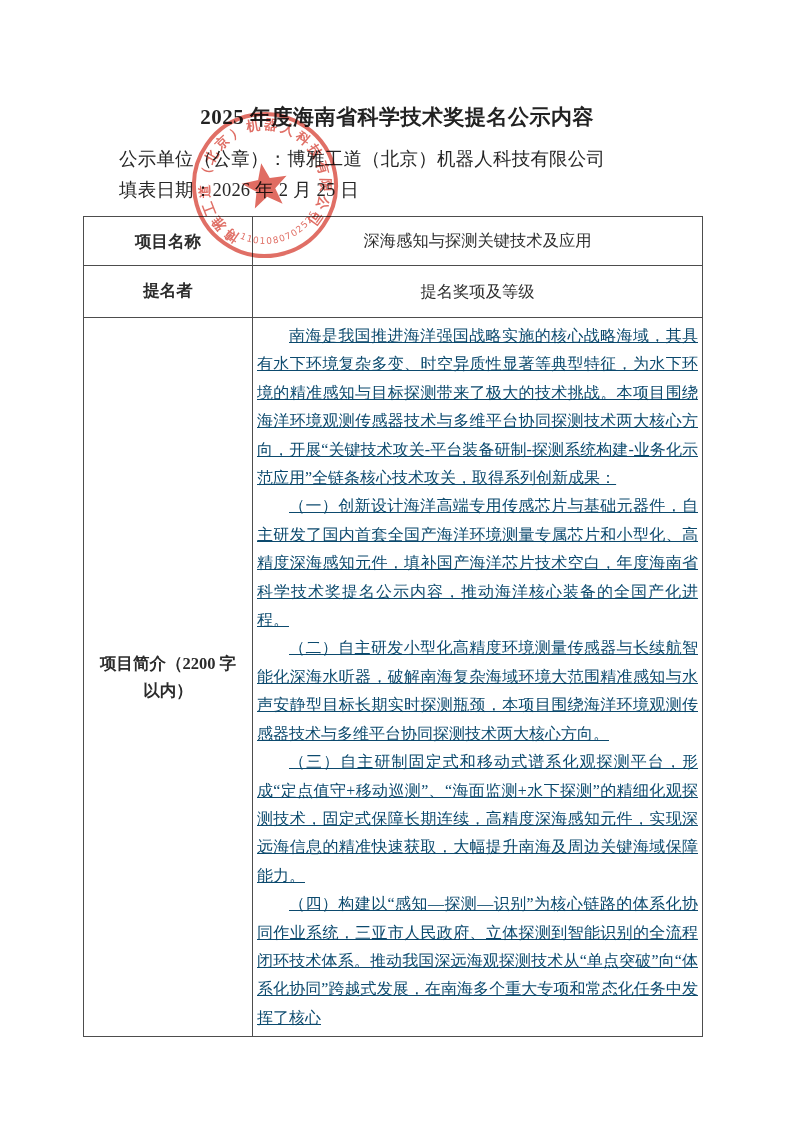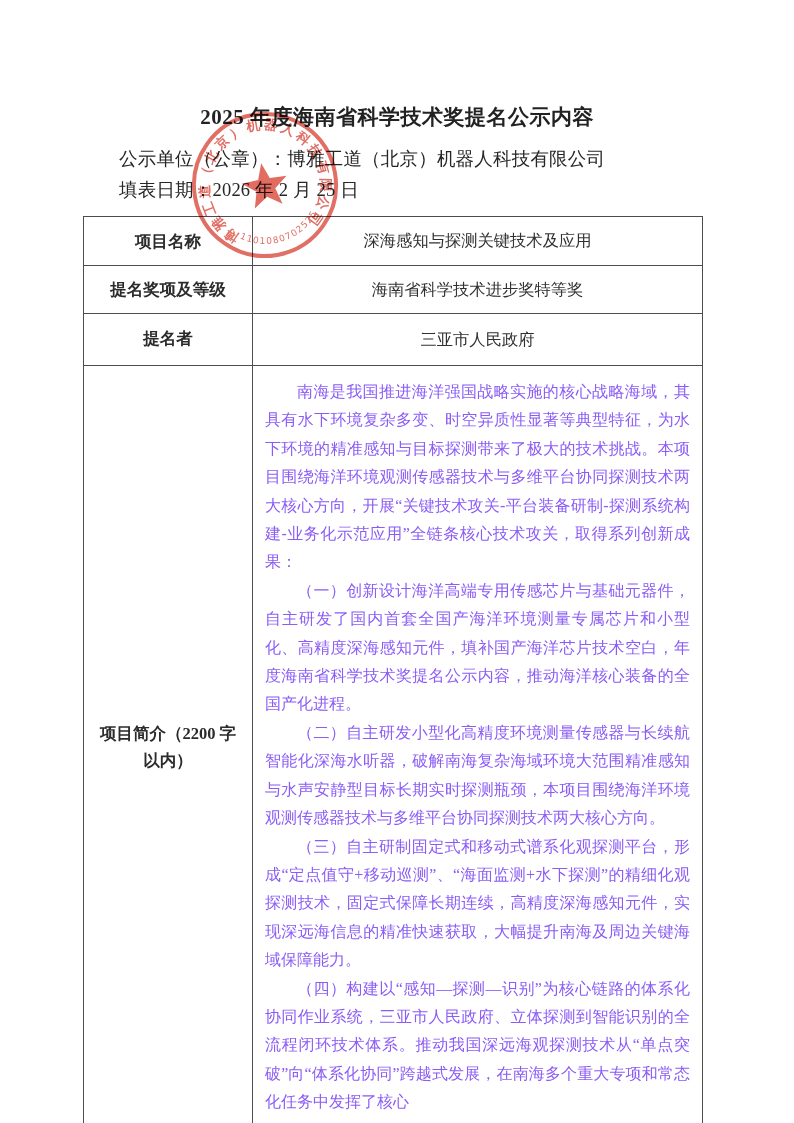--- a/index.html
+++ b/index.html
@@ -34,21 +34,21 @@
 
   table.nomination {
     position: absolute;
     left: 83px; top: 216px;
     width: 620px;
     border-collapse: collapse;
     table-layout: fixed;
   }
   table.nomination th, table.nomination td {
     border: 1.5px solid #4d4d4d;
-    padding: 12px;
+    padding: 4px;
     vertical-align: middle;
   }
   table.nomination th {
     width: 150px;
     font-size: 16.5px;
     font-weight: bold;
     text-align: center;
     color: #2b2b2b;
     line-height: 27px;
     padding: 0 9px;
@@ -66,21 +66,22 @@
     vertical-align: top;
     padding: 5px 9px 0 10px;
     overflow: hidden;
   }
   td.intro-cell p {
     margin: 0;
     font-size: 16px;
     line-height: 28.4px;
     text-align: justify;
     text-indent: 2em;
-    color: #8b5cf6;
+    color: #0c4a6e;
+    text-decoration: underline;
   }
   .seal {
     position: absolute;
     left: 190px; top: 110px;
     width: 150px; height: 150px;
     transform: rotate(-10deg);
     opacity: 0.88;
     mix-blend-mode: multiply;
     pointer-events: none;
     z-index: 3;
@@ -109,27 +110,23 @@
   <div class="doc-title">2025 年度海南省科学技术奖提名公示内容</div>
   <div class="head-line publisher">公示单位（公章）：博雅工道（北京）机器人科技有限公司</div>
   <div class="head-line filldate">填表日期：2026 年 2 月 25 日</div>
 
   <table class="nomination">
     <tbody>
         <tr class="row-small-1">
       <th>项目名称</th>
       <td class="value">深海感知与探测关键技术及应用</td>
     </tr>
-    <tr class="row-small-2">
-      <th>提名奖项及等级</th>
-      <td class="value">海南省科学技术进步奖特等奖</td>
-    </tr>
     <tr class="row-small-3">
       <th>提名者</th>
-      <td class="value">三亚市人民政府</td>
+      <td class="value">提名奖项及等级</td>
     </tr>
     <tr class="row-intro">
       <th>项目简介（2200 字以内）</th>
       <td class="intro-cell">
         <p>南海是我国推进海洋强国战略实施的核心战略海域，其具有水下环境复杂多变、时空异质性显著等典型特征，为水下环境的精准感知与目标探测带来了极大的技术挑战。本项目围绕海洋环境观测传感器技术与多维平台协同探测技术两大核心方向，开展“关键技术攻关-平台装备研制-探测系统构建-业务化示范应用”全链条核心技术攻关，取得系列创新成果：</p>
         <p>（一）创新设计海洋高端专用传感芯片与基础元器件，自主研发了国内首套全国产海洋环境测量专属芯片和小型化、高精度深海感知元件，填补国产海洋芯片技术空白，年度海南省科学技术奖提名公示内容，推动海洋核心装备的全国产化进程。</p>
         <p>（二）自主研发小型化高精度环境测量传感器与长续航智能化深海水听器，破解南海复杂海域环境大范围精准感知与水声安静型目标长期实时探测瓶颈，本项目围绕海洋环境观测传感器技术与多维平台协同探测技术两大核心方向。</p>
         <p>（三）自主研制固定式和移动式谱系化观探测平台，形成“定点值守+移动巡测”、“海面监测+水下探测”的精细化观探测技术，固定式保障长期连续，高精度深海感知元件，实现深远海信息的精准快速获取，大幅提升南海及周边关键海域保障能力。</p>
         <p>（四）构建以“感知—探测—识别”为核心链路的体系化协同作业系统，三亚市人民政府、立体探测到智能识别的全流程闭环技术体系。推动我国深远海观探测技术从“单点突破”向“体系化协同”跨越式发展，在南海多个重大专项和常态化任务中发挥了核心</p>
       </td>

